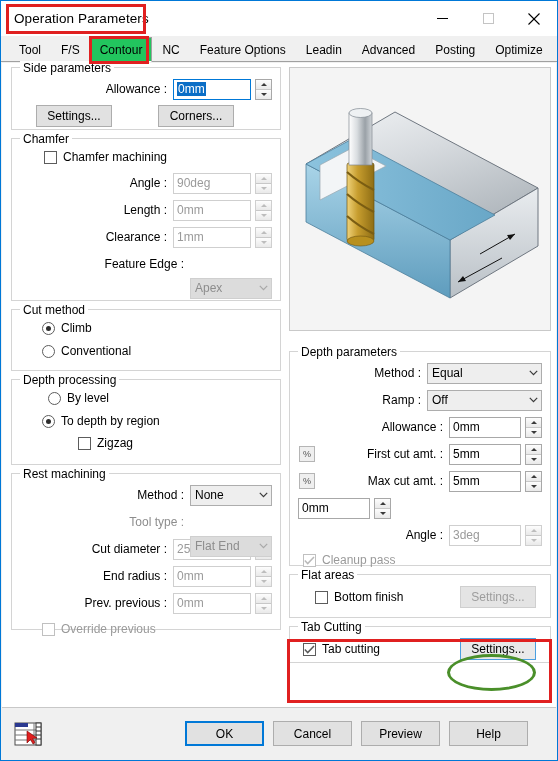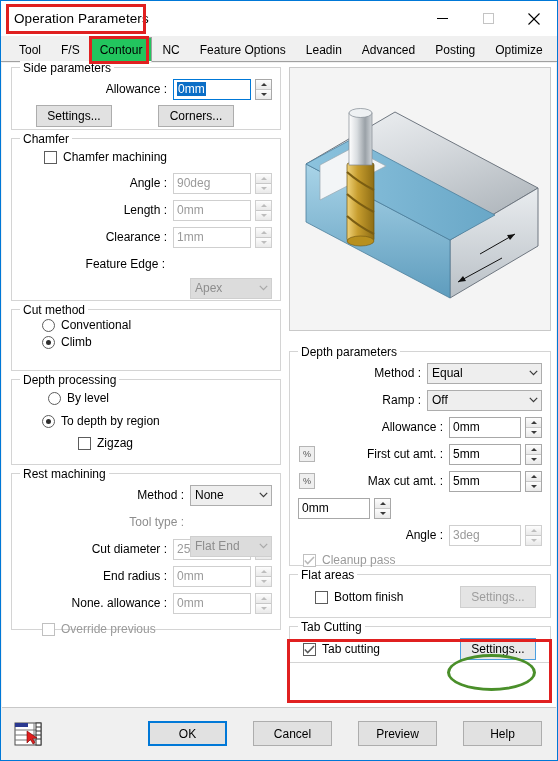--- a/index.html
+++ b/index.html
@@ -88,21 +88,21 @@
     position:absolute;
     top:-7px; left:8px;
     background:#ffffff;
     padding:0 3px;
     font-size:12px;
     color:#000;
     white-space:nowrap;
   }
   
   .row { display:flex; align-items:center; margin-bottom:5px; height:22px; }
-  .row:last-child { margin-bottom:0;gap:19px; }
+  .row:last-child { margin-bottom:0; }
   .lbl {
     flex:1;
     text-align:right;
     padding-right:6px;
     font-size:12px;
     white-space:nowrap;
   }
   .lbl.dis { color:#8d8d8d; }
   .field-wrap { display:flex; align-items:center; }
   input.txt {
@@ -232,21 +232,21 @@
   }
   
   .footer {
     position:absolute;
     left:1px; right:1px; bottom:1px;
     height:51px;
     background:#f0f0f0;
     display:flex; align-items:center;
   }
   .footer-icon { margin-left:12px; width:30px; height:28px; }
-  .footer-btns { margin-left:auto; margin-right:14px; display:flex; gap:26px;border-radius:9px; }
+  .footer-btns { margin-left:auto; margin-right:28px; display:flex; gap:9px;border-radius:9px; }
   .fbtn {
     width:79px; height:25px;
     border:1px solid #adadad;
     background:#e1e1e1;
     font-size:12px;
     display:flex; align-items:center; justify-content:center;
     font-family:"Liberation Sans", sans-serif;
   }
   .fbtn.default { border:2px solid #0078d7; background:#e1e1e1; }
   
@@ -389,29 +389,29 @@
                     <polyline points="0.8,0.8 4.5,4.6 8.2,0.8" fill="none" stroke="#a8a8a8" stroke-width="1.2"></polyline>
                   </svg>
               </span>
             </div>
           </div>
         </div>
       </div>
 
       <div class="group" style="height:62px;">
         <div class="legend">Cut method</div>
-        <div class="rad" style="margin-left:22px;">
-          <span class="circle"></span>
-          <span>Conventional</span>
-        </div>
         <div class="rad" style="margin:3px 0 9px 22px;">
           <span class="circle">
               <i class="dot"></i>
             </span>
           <span>Climb</span>
+        </div>
+        <div class="rad" style="margin-left:22px;">
+          <span class="circle"></span>
+          <span>Conventional</span>
         </div>
       </div>
 
       <div class="group" style="height:86px;">
         <div class="legend">Depth processing</div>
         <div class="rad" style="margin:3px 0 9px 28px;">
           <span class="circle"></span>
           <span>By level</span>
         </div>
         <div class="rad" style="margin:0 0 8px 22px;">
@@ -476,21 +476,21 @@
               <div class="sp">
                   <i class="arrow-up"></i>
                 </div>
               <div class="sp">
                   <i class="arrow-dn"></i>
                 </div>
             </div>
           </div>
         </div>
         <div class="row">
-          <div class="lbl">None. allowance :</div>
+          <div class="lbl">Prev. previous :</div>
           <div class="field-wrap">
             <input class="txt dis" readonly="" value="0mm" style="">
             <div class="spin dis">
               <div class="sp">
                   <i class="arrow-up"></i>
                 </div>
               <div class="sp">
                   <i class="arrow-dn"></i>
                 </div>
             </div>

